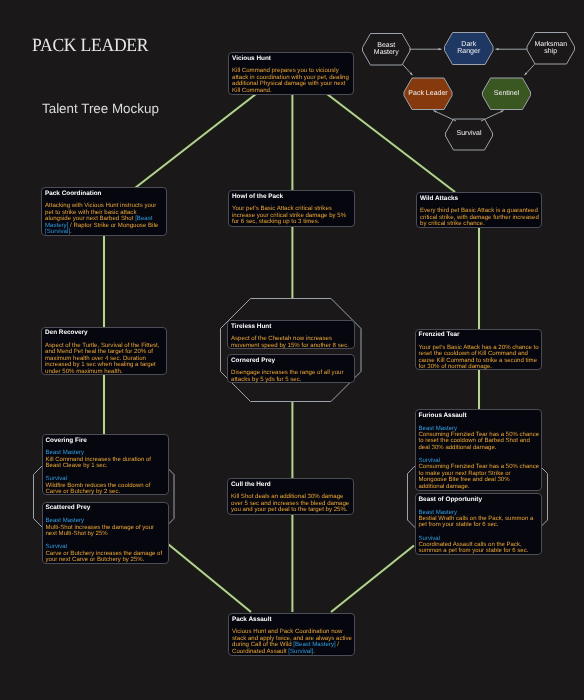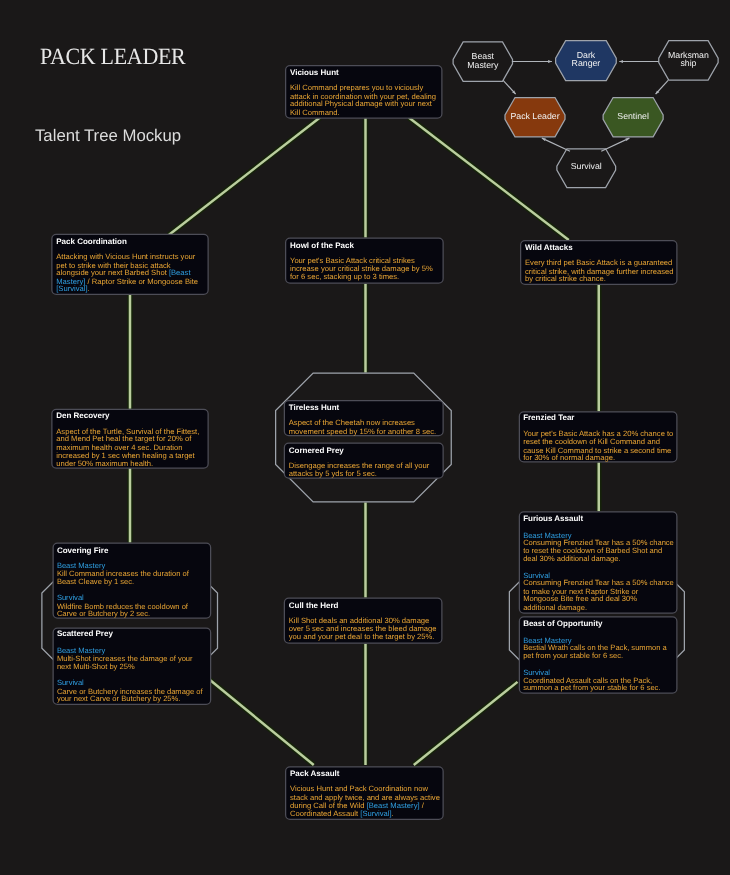--- a/index.html
+++ b/index.html
@@ -4,21 +4,21 @@
 <style>
   html,body{margin:0;padding:0;background:#1a1818;}
   body{width:584px;height:700px;overflow:hidden;font-family:"Liberation Sans",sans-serif;-webkit-font-smoothing:antialiased;text-rendering:geometricPrecision;}
   #stage{position:relative;width:528px;height:700px;background:#1a1818;opacity:0.9999;}
   svg.layer{position:absolute;left:0;top:0;width:584px;height:700px;overflow:visible;}
   #links{z-index:1;}
   #octs{z-index:2;}
   #specmap{z-index:4;}
   .h-title{position:absolute;z-index:5;left:32px;top:35px;font-family:"Liberation Serif",serif;font-size:18.6px;color:#e7e7e7;letter-spacing:-0.25px;transform:scaleX(0.945);transform-origin:0 0;}
   .h-sub{position:absolute;z-index:5;left:32px;top:57px;font-size:14px;color:#dcdcdc;line-height:15.4px;width:200px;}
-  .h-cap{position:absolute;z-index:5;left:28px;top:101px;font-size:13.4px;color:#dcdcdc;}
+  .h-cap{position:absolute;z-index:5;left:42px;top:101px;font-size:13.4px;color:#dcdcdc;}
   .tt{position:absolute;z-index:3;background:#06060e;border:1px solid #4d4d57;border-radius:4px;box-sizing:border-box;padding:1.8px 1px 0px 3px;}
   .tt .nm{color:#ffffff;font-size:6.4px;font-weight:bold;line-height:7px;}
   .tt .bd{color:#e9a534;font-size:6.1px;line-height:6.5px;margin-top:6.5px;}
   .tt .sp{color:#2f9ee0;}
   .tt .ln{white-space:nowrap;}
   .tt .sgrp{margin-top:6.8px;}
   .tt .sl{color:#2f9ee0;font-size:6.05px;line-height:6.4px;}
   .tt .st{color:#e9a534;font-size:6.05px;line-height:6.4px;}
   .specn{position:absolute;z-index:5;color:#f2f2f2;font-size:7px;text-align:center;line-height:7.2px;}
 </style>

